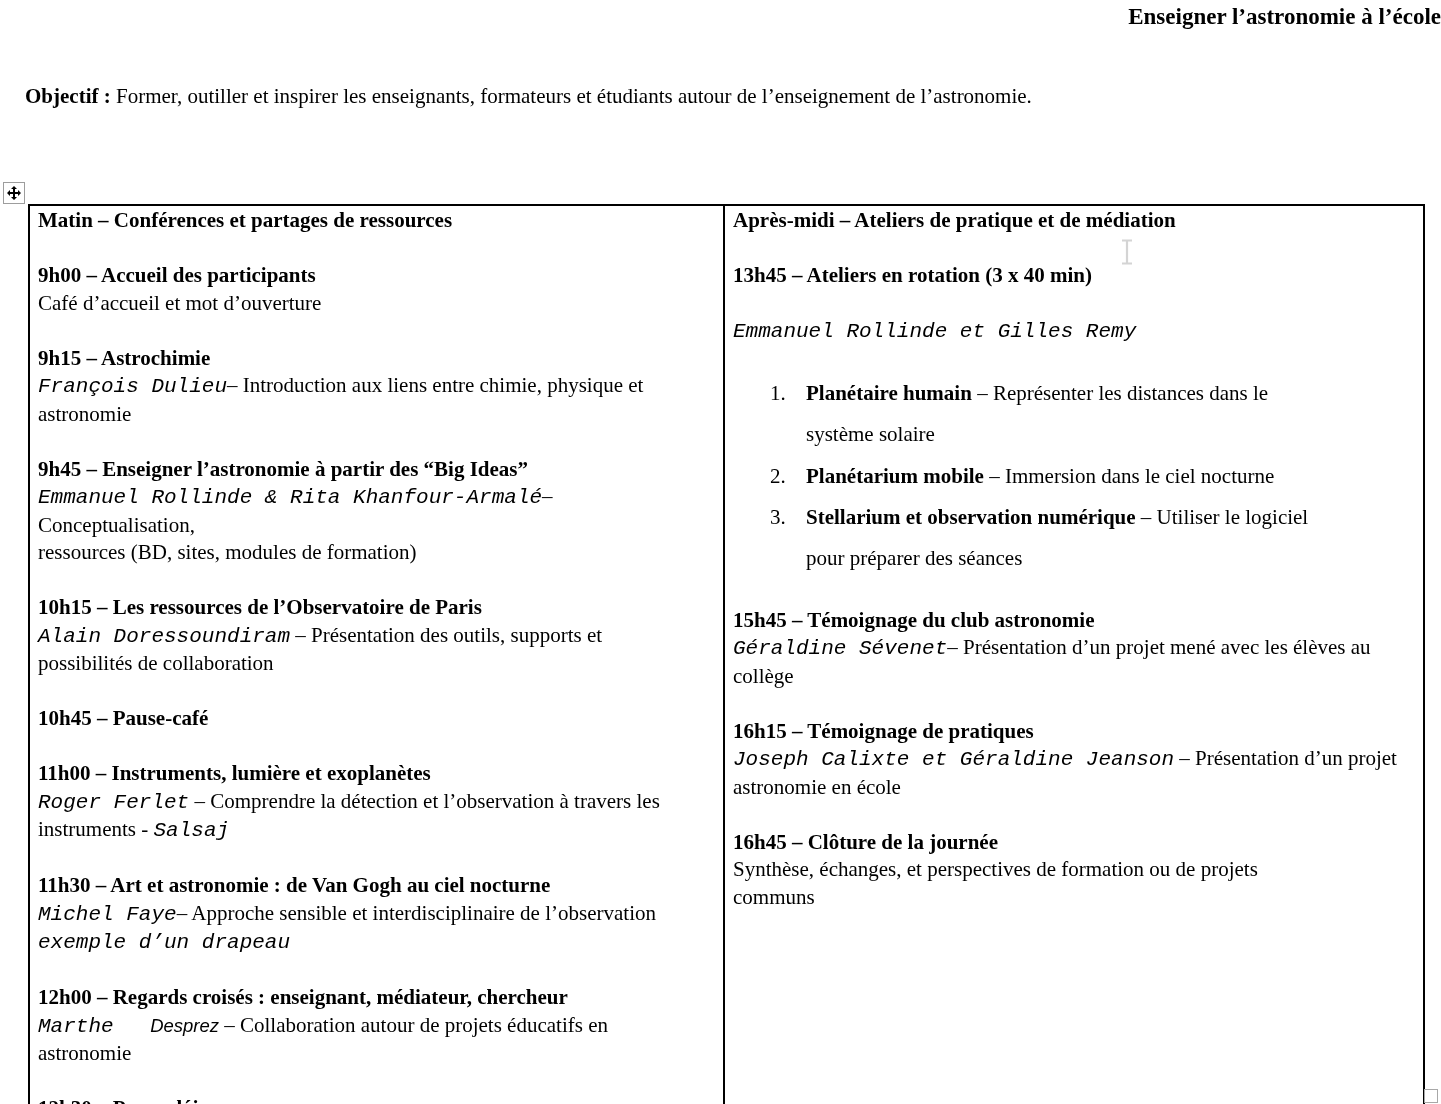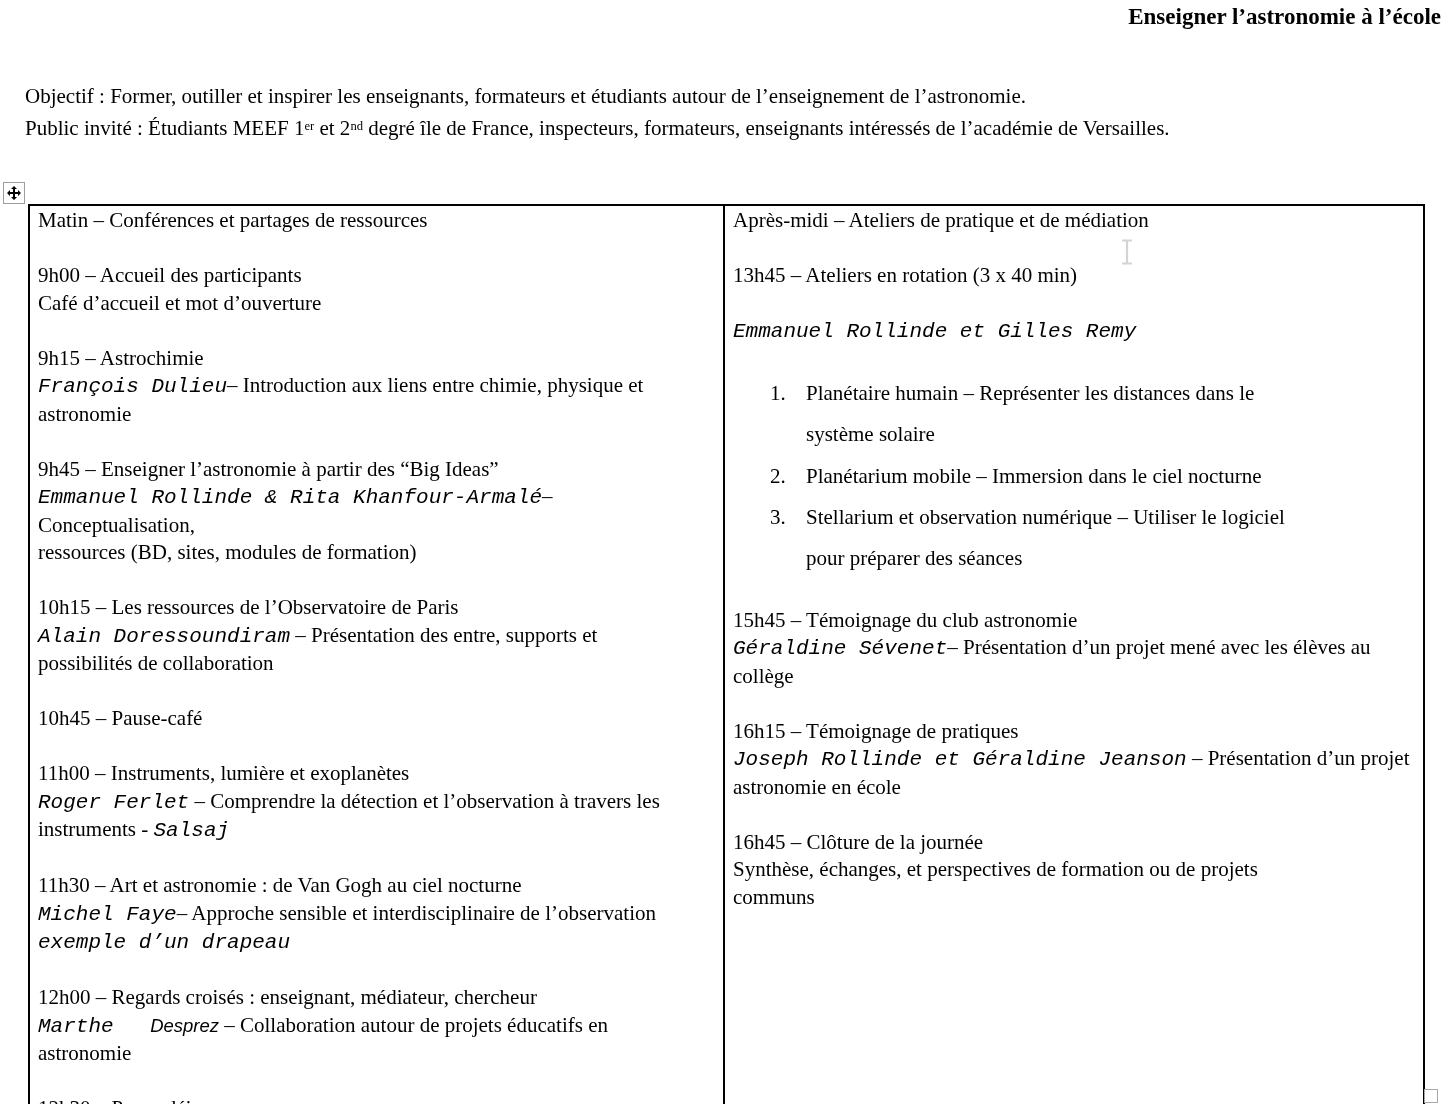--- a/index.html
+++ b/index.html
@@ -13,21 +13,21 @@
   .title {
     position: absolute; top: 4px; left: 0; width: 100%;
     text-align: right; font-size: 23px; font-weight: bold; margin: 0;
   }
   .intro {
     position: absolute; left: 25px; top: 80px; width: 1405px;
     font-size: 21px; line-height: 32px;
   }
   .intro .hline { margin: 0; white-space: pre-wrap; }
 
-  .rb { font-weight: normal; }
+  .rb { font-weight: bold; }
   .ri { font-style: italic; font-family: Liberation Mono, monospace; }
   .rsup { font-size: 0.6em; vertical-align: 0.38em; line-height: 0; }
   .rsans { font-family: "Liberation Sans", sans-serif; font-size: 0.88em; margin-left: 24px; }
 
   .move-handle {
     position: absolute; left: 3px; top: 182px; width: 22px; height: 22px;
     border: 1px solid #9d9d9d; background: #ffffff;
     display: flex; align-items: center; justify-content: center;
   }
   .schedule-table {
@@ -53,21 +53,20 @@
     z-index: 6; pointer-events: none;
   }
 </style>
 </head>
 <body>
 
 <h1 class="title">Enseigner l’astronomie à l’école</h1>
 
 <div class="intro">
   <p class="hline"><span class="rb">Objectif : </span><span>Former, outiller et inspirer les enseignants, formateurs et étudiants autour de l’enseignement de l’astronomie.</span></p>
-  <p class="hline"><span class="rb">Public invité : </span><span>Étudiants MEEF 1</span><span class="rsup">er</span><span> et 2</span><span class="rsup">nd</span><span> degré île de France, inspecteurs, formateurs, enseignants intéressés de l’académie de Versailles.</span></p>
 </div>
 
 <div class="move-handle">
   <svg width="14" height="14" viewBox="0 0 14 14">
     <path d="M7 0 L10 3 H8 V6 H11 V4 L14 7 L11 10 V8 H8 V11 H10 L7 14 L4 11 H6 V8 H3 V10 L0 7 L3 4 V6 H6 V3 H4 Z" fill="#000000"></path>
   </svg>
 </div>
 
 <table class="schedule-table">
   <colgroup>
@@ -83,21 +82,21 @@
             <div class="para"><span class="rb">9h00 – Accueil des participants</span></div>
             <div class="para"><span>Café d’accueil et mot d’ouverture</span></div>
             <div class="para blank">&nbsp;</div>
             <div class="para"><span class="rb">9h15 – Astrochimie</span></div>
             <div class="para"><span class="ri">François Dulieu</span><span>– Introduction aux liens entre chimie, physique et</span><br><span>astronomie</span></div>
             <div class="para blank">&nbsp;</div>
             <div class="para"><span class="rb">9h45 – Enseigner l’astronomie à partir des “Big Ideas”</span></div>
             <div class="para"><span class="ri">Emmanuel Rollinde &amp; Rita Khanfour-Armalé</span><span>– Conceptualisation,</span><br><span>ressources (BD, sites, modules de formation)</span></div>
             <div class="para blank">&nbsp;</div>
             <div class="para"><span class="rb">10h15 – Les ressources de l’Observatoire de Paris</span></div>
-            <div class="para"><span class="ri">Alain Doressoundiram</span><span> – Présentation des entre, supports et</span><br><span>possibilités de collaboration</span></div>
+            <div class="para"><span class="ri">Alain Doressoundiram</span><span> – Présentation des outils, supports et</span><br><span>possibilités de collaboration</span></div>
             <div class="para blank">&nbsp;</div>
             <div class="para"><span class="rb">10h45 – Pause-café</span></div>
             <div class="para blank">&nbsp;</div>
             <div class="para"><span class="rb">11h00 – Instruments, lumière et exoplanètes</span></div>
             <div class="para"><span class="ri">Roger Ferlet</span><span> – Comprendre la détection et l’observation à travers les</span><br><span>instruments - </span><span class="ri">Salsaj</span></div>
             <div class="para blank">&nbsp;</div>
             <div class="para"><span class="rb">11h30 – Art et astronomie : de Van Gogh au ciel nocturne</span></div>
             <div class="para"><span class="ri">Michel Faye</span><span>– Approche sensible et interdisciplinaire de l’observation</span><br><span class="ri">exemple d’un drapeau</span></div>
             <div class="para blank">&nbsp;</div>
             <div class="para"><span class="rb">12h00 – Regards croisés : enseignant, médiateur, chercheur</span></div>
@@ -115,21 +114,21 @@
             <div class="para"><span class="ri">Emmanuel Rollinde et Gilles Remy</span></div>
             <div class="para blank">&nbsp;</div>
             <div class="para list-item"><span class="list-num">1.</span><span class="rb">Planétaire humain</span><span> – Représenter les distances dans le</span><br><span>système solaire</span></div>
             <div class="para list-item"><span class="list-num">2.</span><span class="rb">Planétarium mobile</span><span> – Immersion dans le ciel nocturne</span></div>
             <div class="para list-item"><span class="list-num">3.</span><span class="rb">Stellarium et observation numérique</span><span> – Utiliser le logiciel</span><br><span>pour préparer des séances</span></div>
             <div class="para blank">&nbsp;</div>
             <div class="para"><span class="rb">15h45 – Témoignage du club astronomie</span></div>
             <div class="para"><span class="ri">Géraldine Sévenet</span><span>– Présentation d’un projet mené avec les élèves au</span><br><span>collège</span></div>
             <div class="para blank">&nbsp;</div>
             <div class="para"><span class="rb">16h15 – Témoignage de pratiques</span></div>
-            <div class="para"><span class="ri">Joseph Rollinde et Géraldine Jeanson</span><span> – Présentation d’un projet</span><br><span>astronomie en école</span></div>
+            <div class="para"><span class="ri">Joseph Calixte et Géraldine Jeanson</span><span> – Présentation d’un projet</span><br><span>astronomie en école</span></div>
             <div class="para blank">&nbsp;</div>
             <div class="para"><span class="rb">16h45 – Clôture de la journée</span></div>
             <div class="para"><span>Synthèse, échanges, et perspectives de formation ou de projets</span><br><span>communs</span></div>
           </div>
       </td>
     </tr>
   </tbody>
 </table>
 
 <div class="resize-handle"></div>

